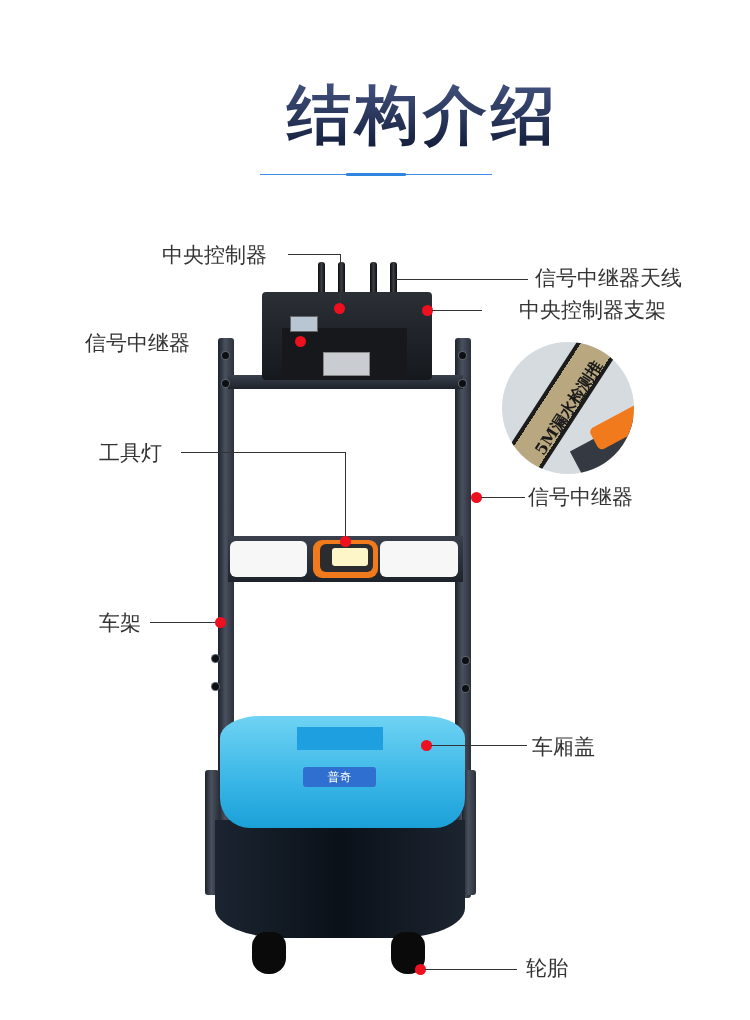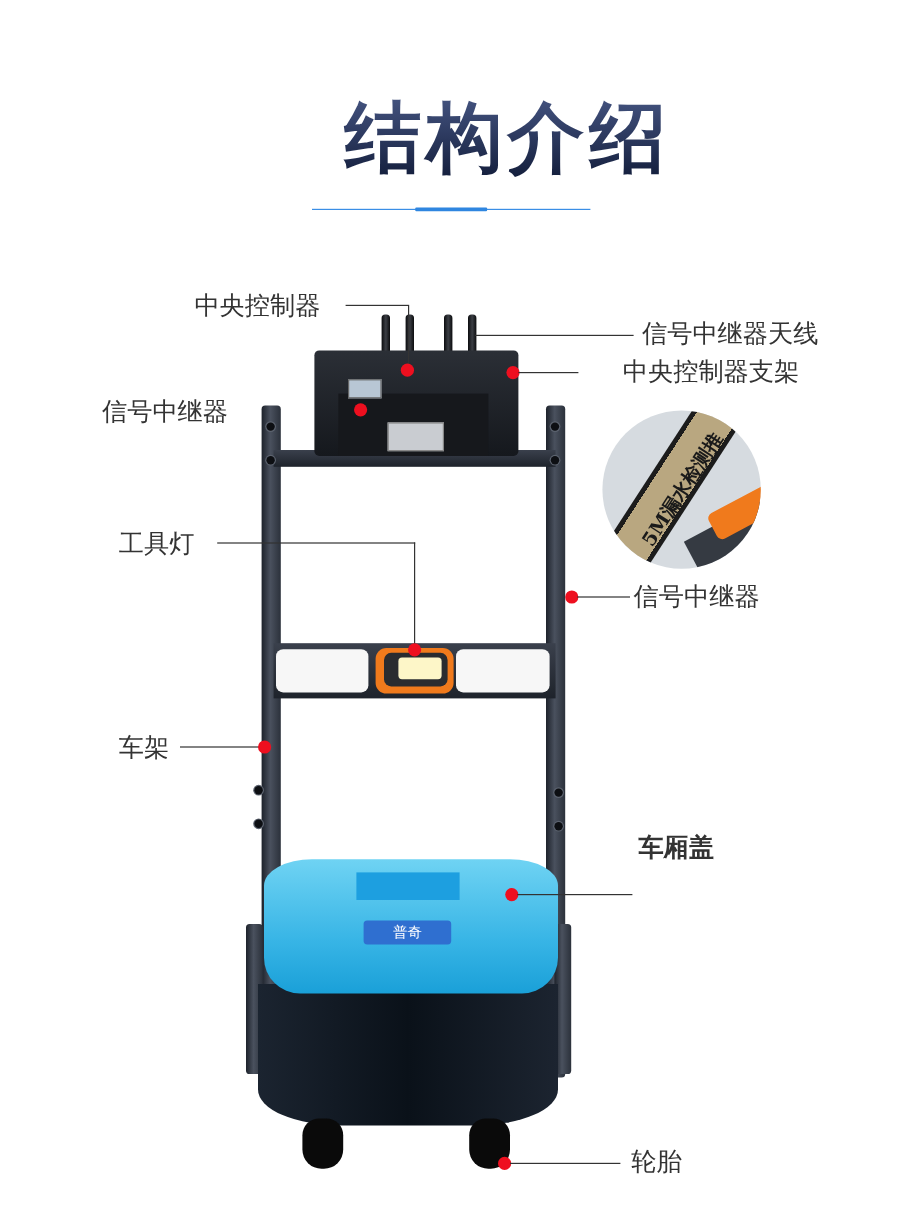--- a/index.html
+++ b/index.html
@@ -160,17 +160,17 @@
 <div class="dot" style="left:471px;top:492px;"></div>
 <div class="line" style="left:481px;top:497px;width:44px;height:1px;"></div>
 <div class="label" style="left:528px;top:485px;">信号中继器</div>
 
 <div class="label" style="left:99px;top:611px;">车架</div>
 <div class="line" style="left:150px;top:622px;width:66px;height:1px;"></div>
 <div class="dot" style="left:215px;top:617px;"></div>
 
 <div class="dot" style="left:421px;top:740px;"></div>
 <div class="line" style="left:431px;top:745px;width:96px;height:1px;"></div>
-<div class="label" style="left:532px;top:694px;font-weight:bold;">车厢盖</div>
+<div class="label" style="left:532px;top:735px;">车厢盖</div>
 
 <div class="dot" style="left:415px;top:964px;"></div>
 <div class="line" style="left:425px;top:969px;width:92px;height:1px;"></div>
 <div class="label" style="left:526px;top:956px;">轮胎</div>
 
 </body></html>

